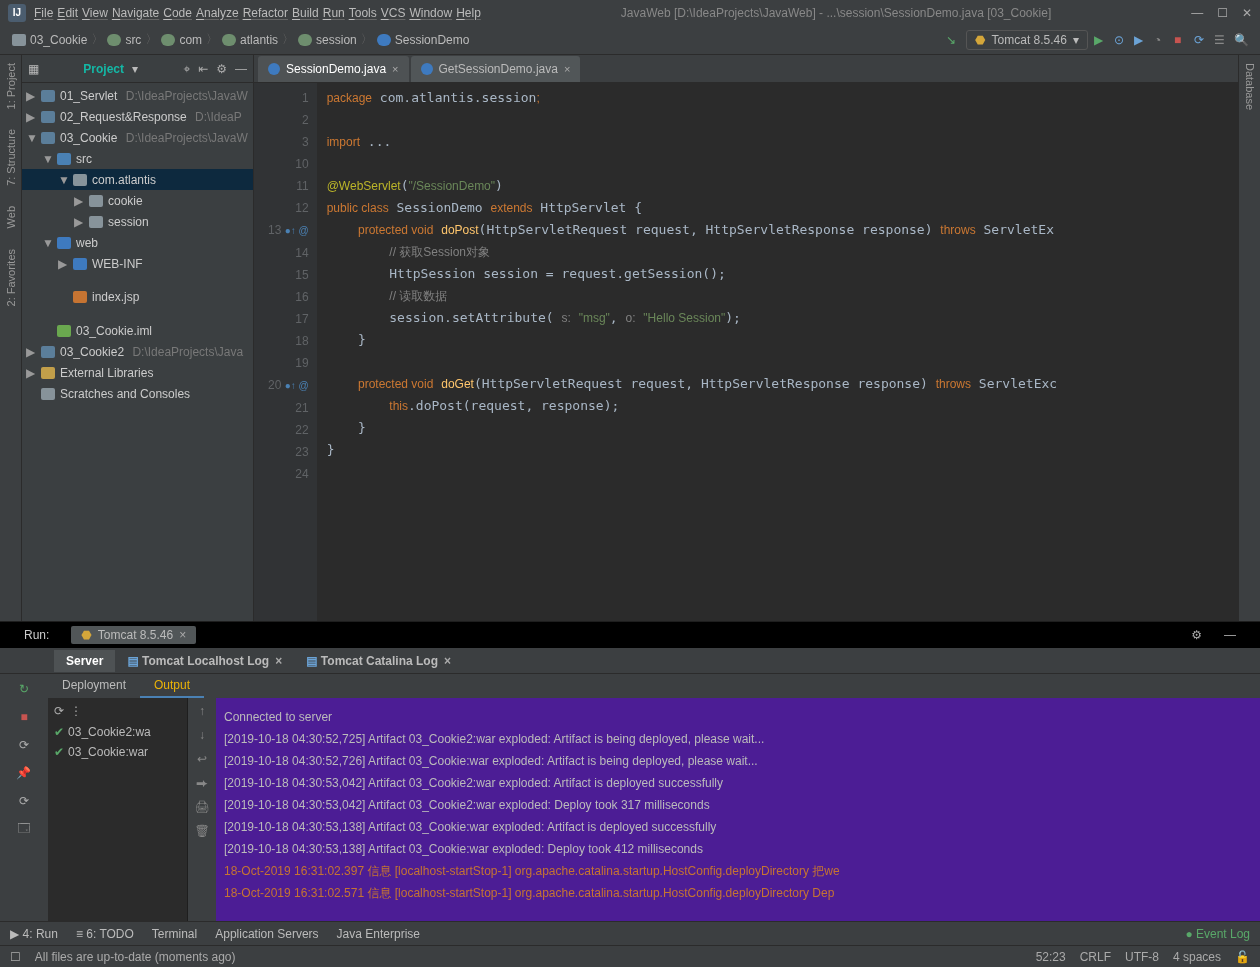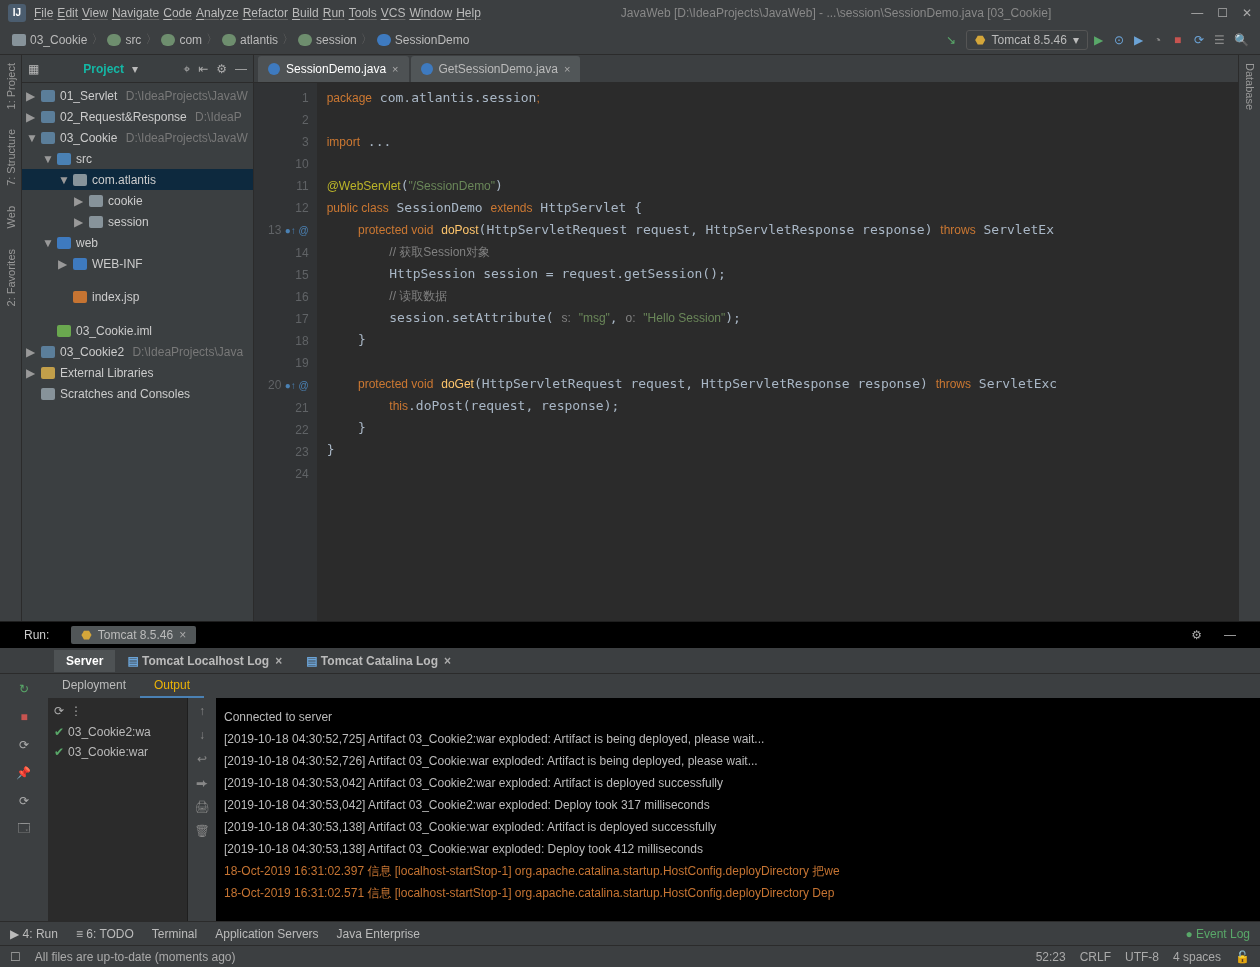--- a/index.html
+++ b/index.html
@@ -81,21 +81,21 @@
 .run-leftcol { width:48px; background:#3c3f41; display:flex; flex-direction:column; align-items:center; padding-top:6px; gap:10px; }
 .run-leftcol .btn { width:18px; height:18px; display:flex; align-items:center; justify-content:center; color:#aaa; cursor:pointer; }
 .run-subtabs-row { height:24px; display:flex; background:#3c3f41; }
 .run-subtab { padding:4px 14px; color:#bbb; cursor:pointer; }
 .run-subtab.active { border-bottom:2px solid #4a81b4; color:#eab308; }
 .run-mid { width:140px; background:#2b2b2b; border-right:1px solid #1e1e1e; padding:6px; }
 .run-mid .art { display:flex; align-items:center; gap:4px; color:#bbb; height:20px; }
 .run-mid .ok { color:#59a869; }
 .run-output-col { flex:1; display:flex; min-height:0; }
 .run-output-gutter { width:28px; background:#3c3f41; display:flex; flex-direction:column; align-items:center; padding-top:6px; gap:10px; color:#888; }
-.run-output { flex:1; background:#000000; padding:8px; font-family:'Consolas',monospace; font-size:13px; line-height:22px; white-space:pre; overflow:auto; color:#bbbbbb; }
+.run-output { flex:1; background:#4c1d95; padding:8px; font-family:'Consolas',monospace; font-size:13px; line-height:22px; white-space:pre; overflow:auto; color:#bbbbbb; }
 .run-output .warn { color:#c67432; }
 .run-content { flex:1; display:flex; flex-direction:column; }
 
 .bottom-toolbar { height:24px; background:#3c3f41; border-top:1px solid #2b2b2b; display:flex; align-items:center; padding:0 10px; gap:18px; color:#bbb; }
 .bottom-toolbar .spacer { flex:1; }
 .status-bar { height:22px; background:#3c3f41; border-top:1px solid #2b2b2b; display:flex; align-items:center; padding:0 10px; gap:14px; color:#aaa; font-size:11px; }
 .status-bar .spacer { flex:1; }
 .event-log { color:#59a869; }
 </style>
 </head>

